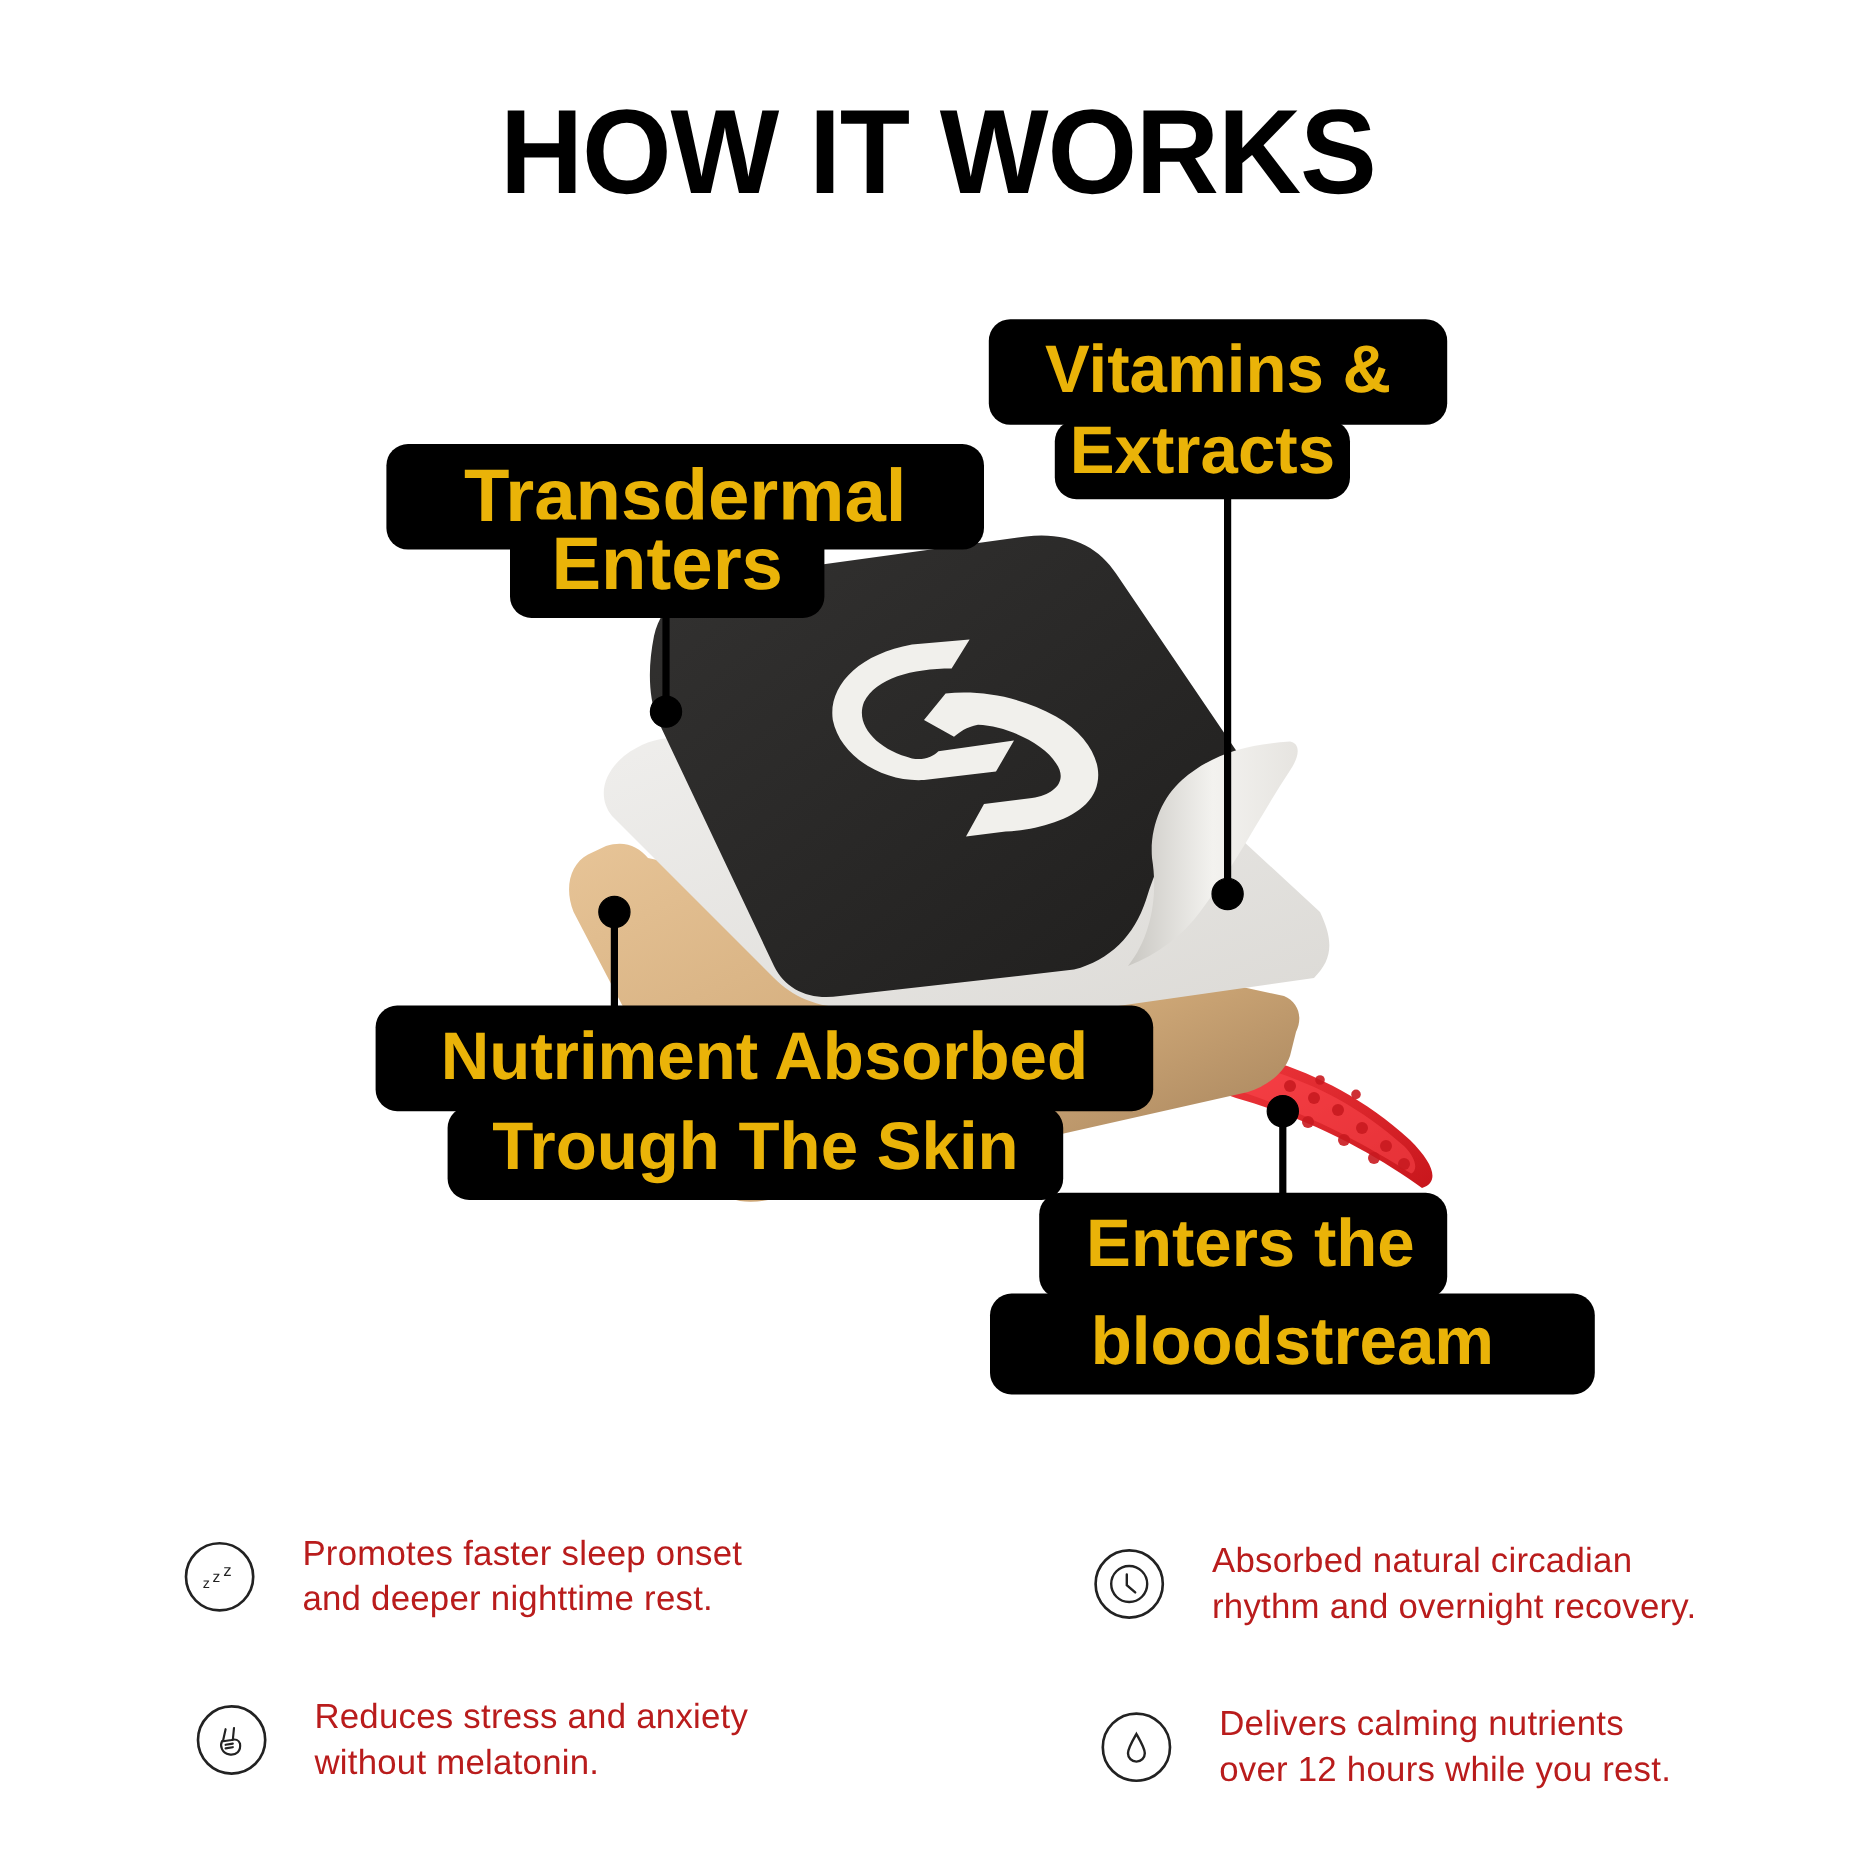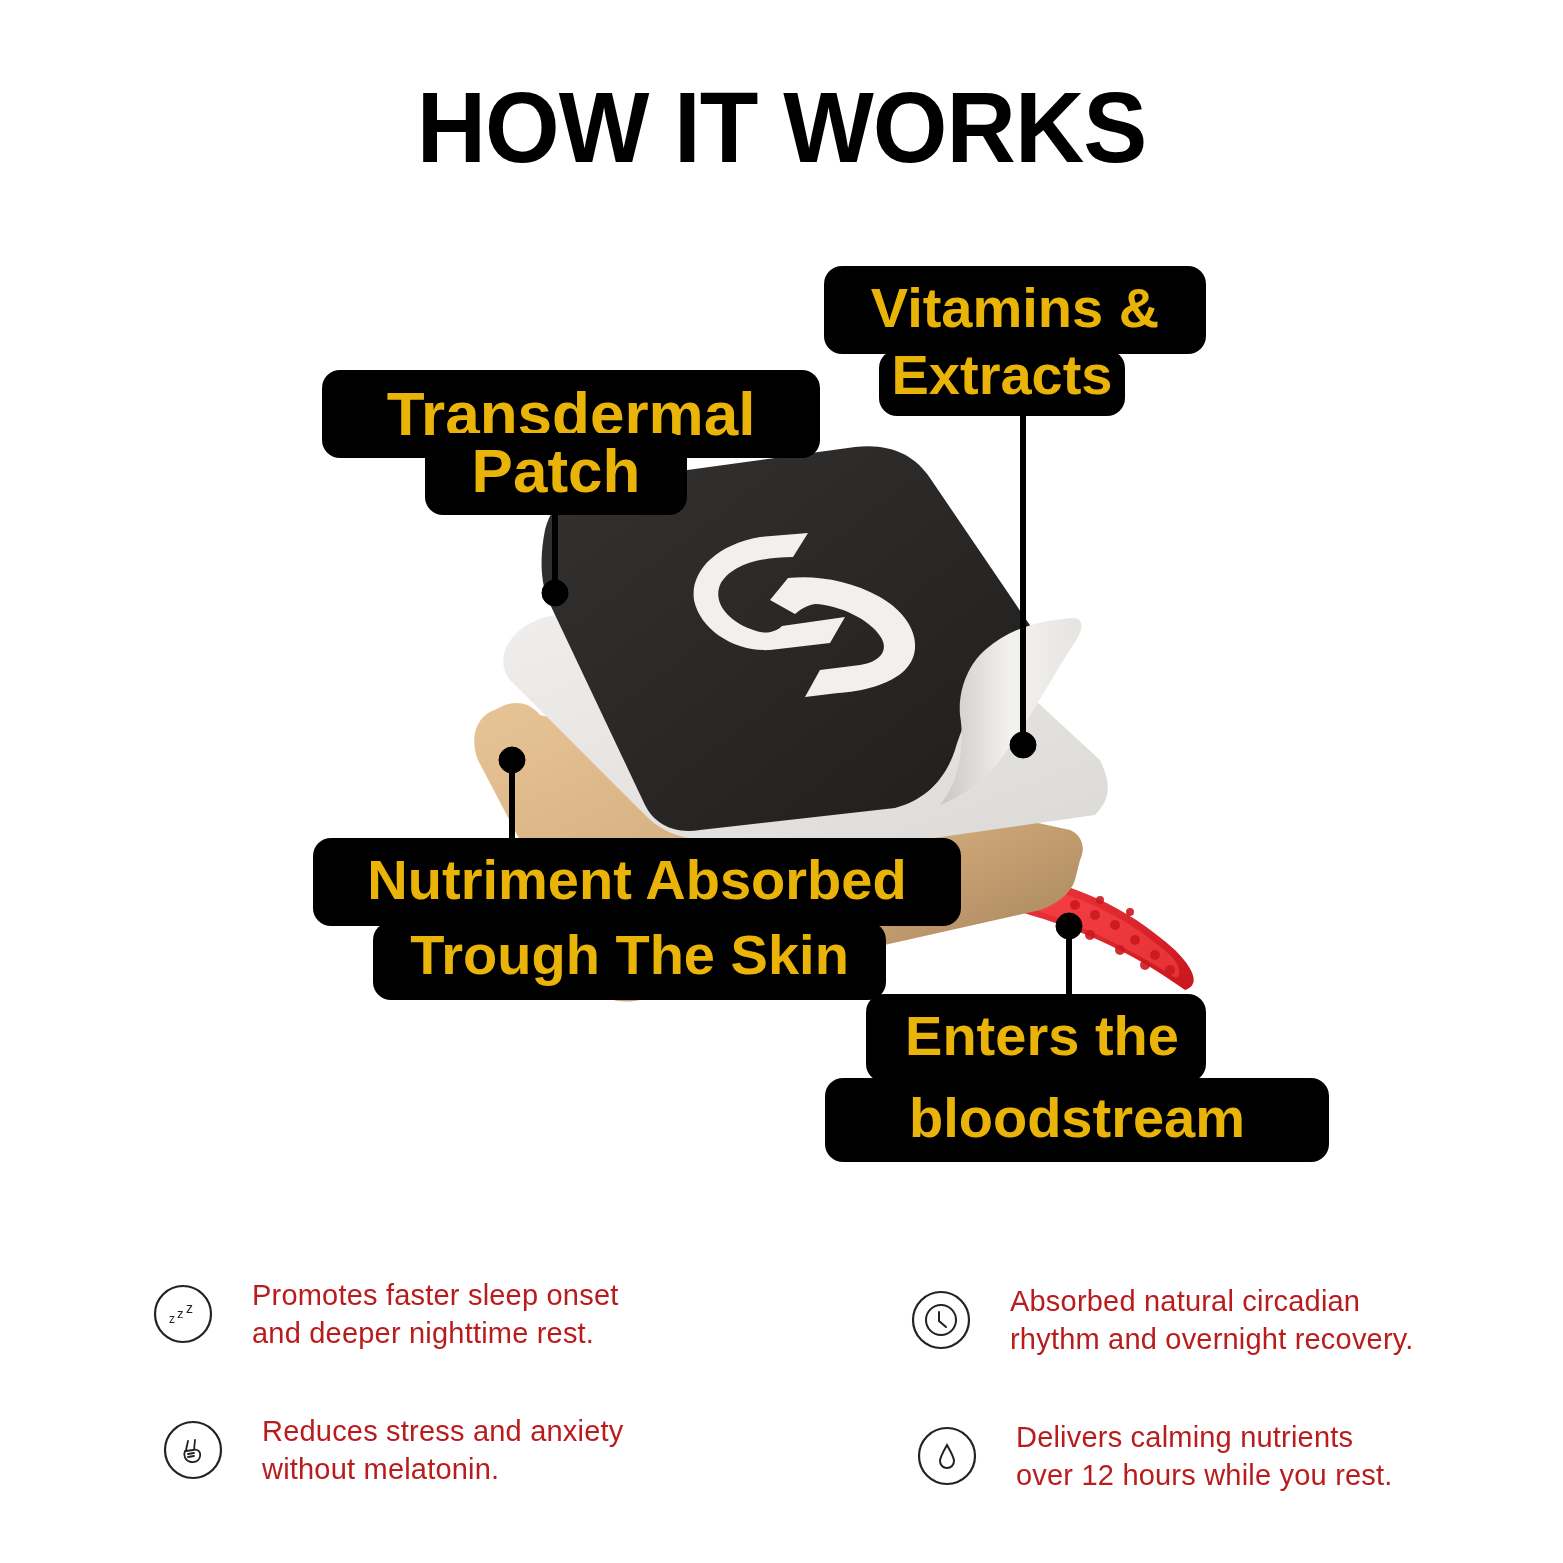--- a/index.html
+++ b/index.html
@@ -101,21 +101,21 @@
     <line x1="1023" y1="414" x2="1023" y2="740" stroke-width="6"></line>
     <circle cx="1023" cy="745" r="13"></circle>
     <line x1="512" y1="765" x2="512" y2="840" stroke-width="6"></line>
     <circle cx="512" cy="760" r="13"></circle>
     <line x1="1069" y1="930" x2="1069" y2="996" stroke-width="6"></line>
     <circle cx="1069" cy="926" r="13"></circle>
   </g>
 </svg>
 
 <div class="pill lbl-trans-1">Transdermal</div>
-<div class="pill lbl-trans-2">Patch</div>
+<div class="pill lbl-trans-2">Enters</div>
 
 <div class="pill lbl-vit-1">Vitamins &amp;</div>
 <div class="pill lbl-vit-2">Extracts</div>
 
 <div class="pill lbl-nut-1">Nutriment Absorbed</div>
 <div class="pill lbl-nut-2">Trough The Skin</div>
 
 <div class="pill lbl-ent-1">Enters the</div>
 <div class="pill lbl-ent-2">bloodstream</div>
 

